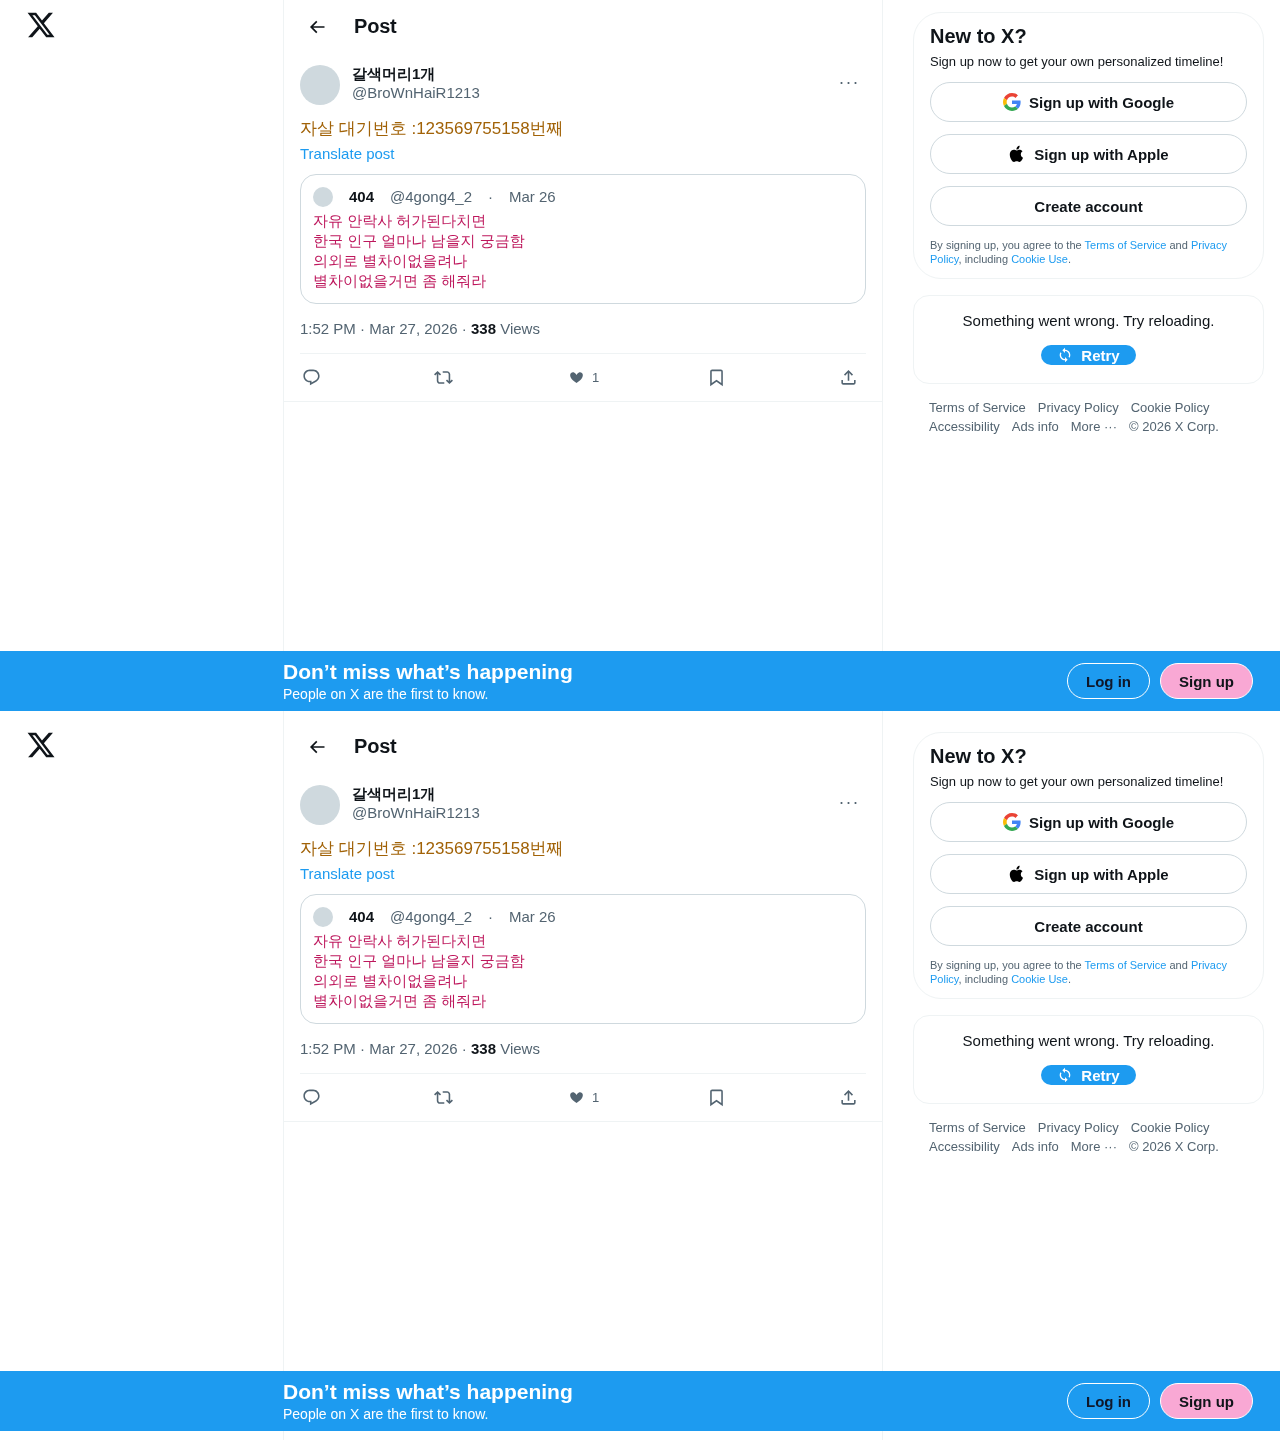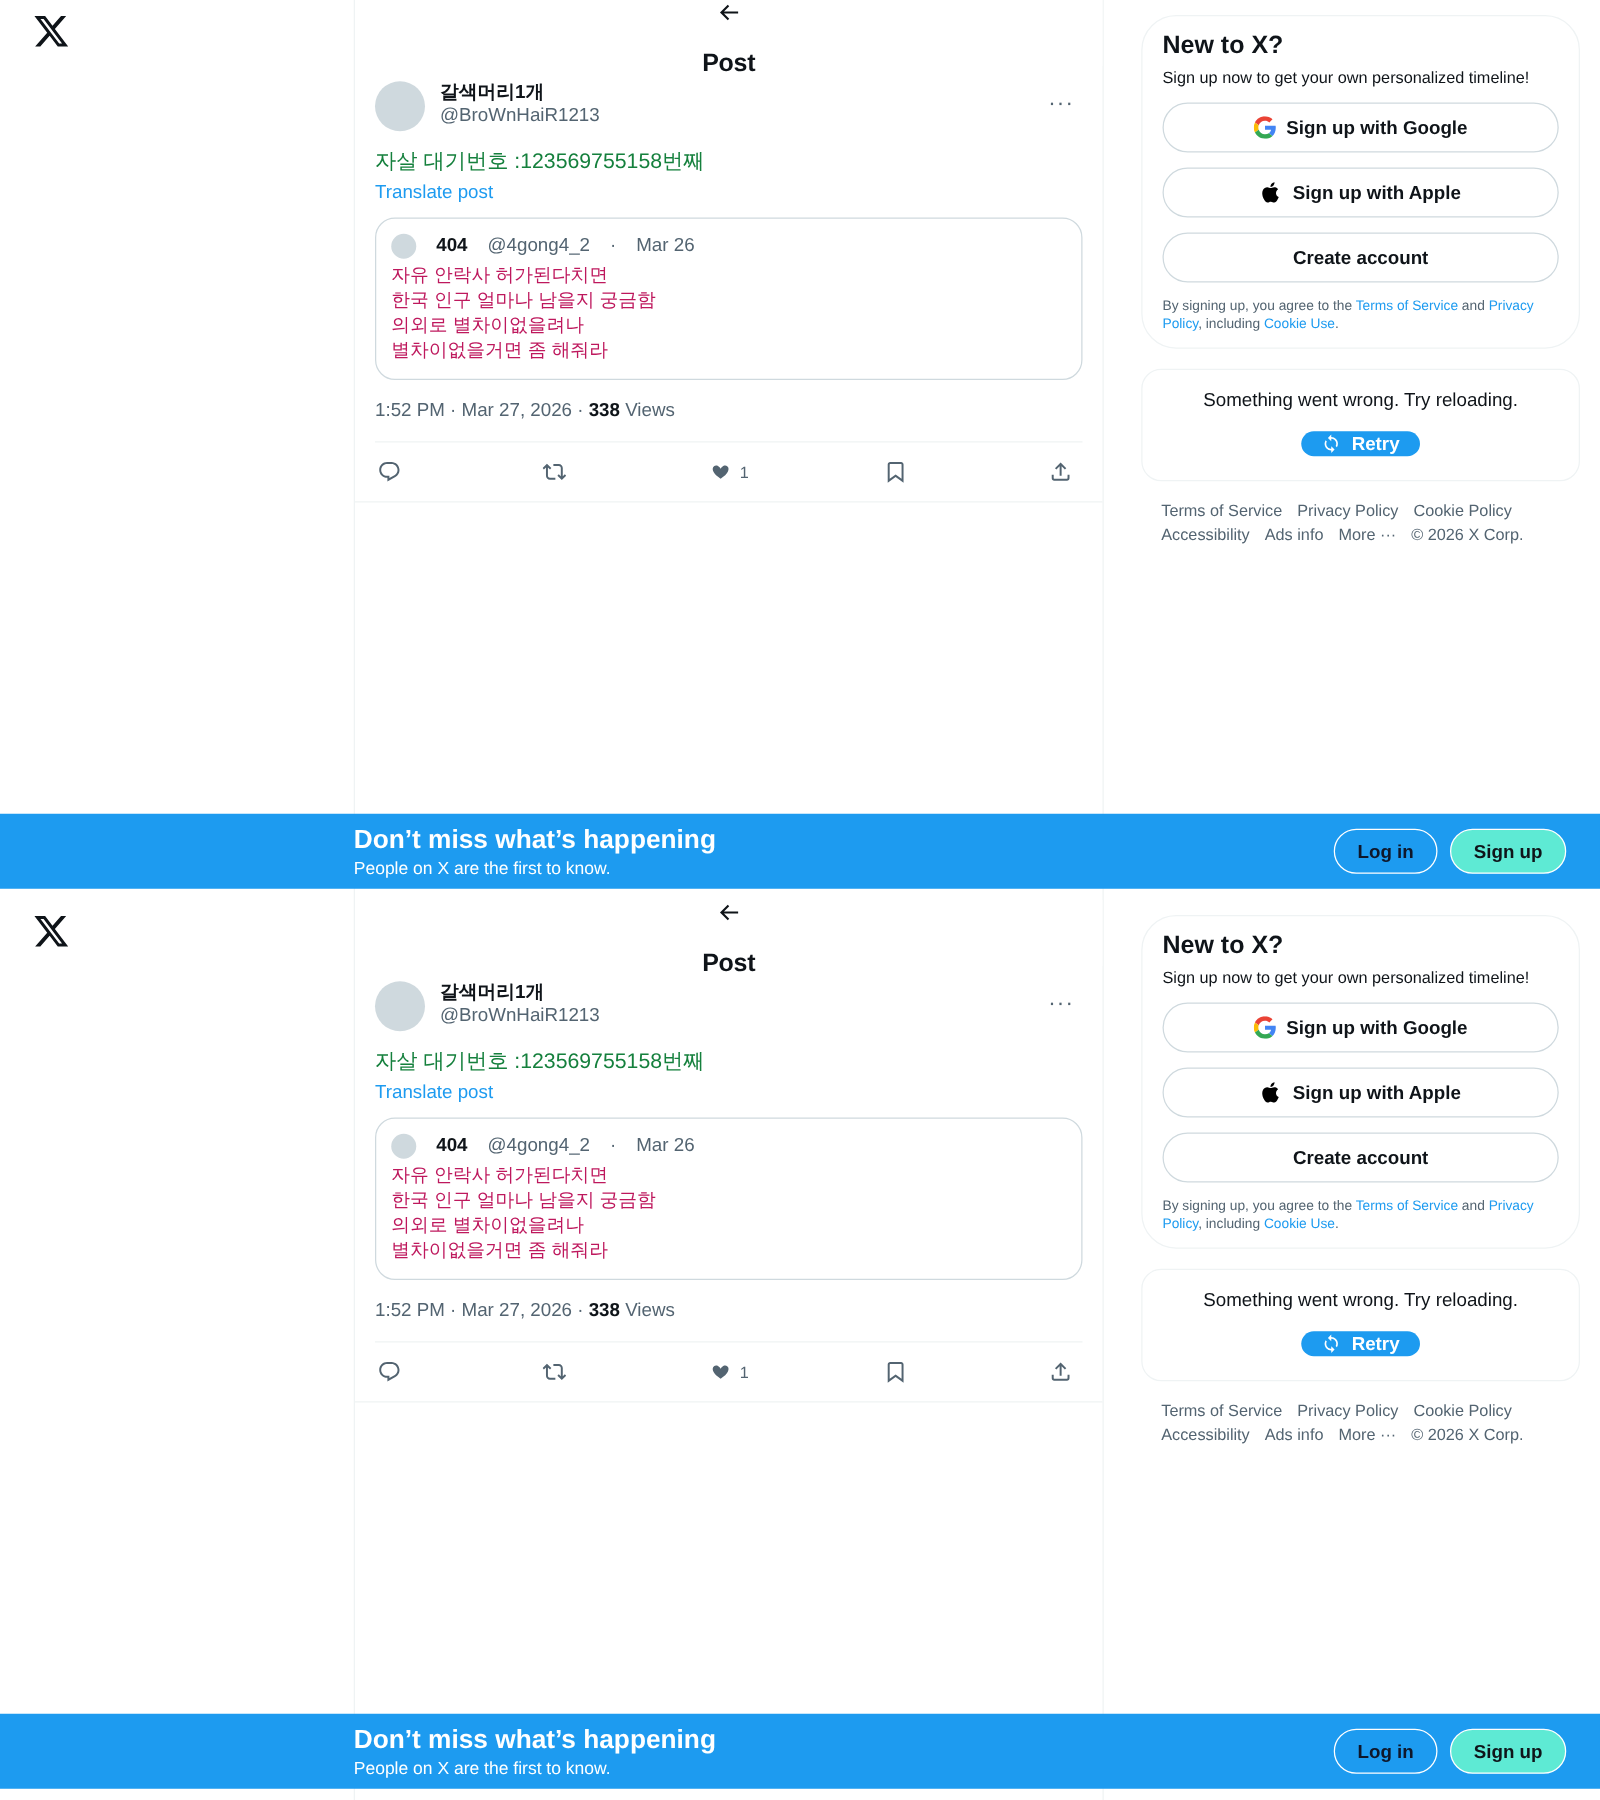--- a/index.html
+++ b/index.html
@@ -64,21 +64,20 @@
   }
 
   
   .main-header {
     height: 53px;
     display: flex;
     align-items: center;
     padding: 0 16px;
     gap: 20px;
     background: rgba(255,255,255,0.85);
-    flex-direction: column;
   }
   .back-btn {
     width: 34px; height: 34px;
     border-radius: 50%;
     display: flex; align-items: center; justify-content: center;
     cursor: pointer;
   }
   .back-btn svg { width: 20px; height: 20px; }
   .header-title {
     font-size: 20px;
@@ -125,21 +124,21 @@
     border-radius: 50%;
     cursor: pointer;
     font-size: 18px;
     letter-spacing: 1px;
   }
 
   .tweet-text {
     margin-top: 12px;
     font-size: 17px;
     line-height: 24px;
-    color: #15803d;
+    color: #a16207;
     word-break: break-word;
   }
   .translate-link {
     display: block;
     margin-top: 4px;
     font-size: 15px;
     color: #1d9bf0;
     cursor: pointer;
   }
 
@@ -328,21 +327,21 @@
     font-size: 15px;
     font-weight: bold;
     font-family: "Liberation Sans", sans-serif;
     cursor: pointer;
   }
   .btn-signup {
     height: 36px;
     padding: 0 18px;
     border-radius: 9999px;
     border: 1px solid #fff;
-    background: #5eead4;
+    background: #f9a8d4;
     color: #0f1419;
     font-size: 15px;
     font-weight: bold;
     font-family: "Liberation Sans", sans-serif;
     cursor: pointer;
   }
   .banner1 { top: 651px; }
   .banner2 { top: 1371px; }
 </style>
 </head>

